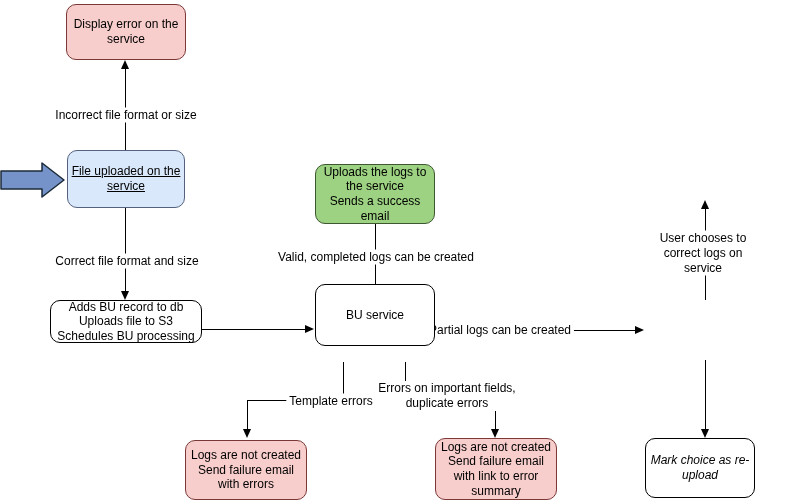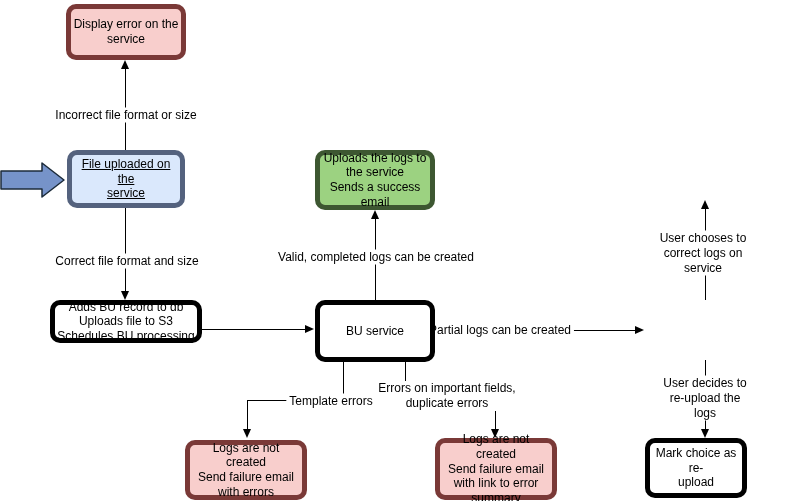--- a/index.html
+++ b/index.html
@@ -1,21 +1,21 @@
 <!DOCTYPE html>
 <html style="--red-fill: #F8CECC; --red-stroke: #7A3937; --blue-fill: #DAE8FC; --blue-stroke: #54627E; --green-fill: #9CD281; --green-stroke: #3D5731; --yellow-fill: #FFEBB8; --yellow-stroke: #6E5B27; --white-fill: #FFFFFF; --white-stroke: #000000; --arrow-fill: #7693C9; --arrow-stroke: #1C2B3A; --line: #000000;"><head>
 <meta charset="utf-8">
 <style>
   html,body{margin:0;padding:0;background:#fff;}
   #canvas{
     position:relative;width:801px;height:501px;background:#fff;overflow:hidden;
     font-family:"Liberation Sans","DejaVu Sans",sans-serif;color:#000;
   }
   .node{
-    position:absolute;box-sizing:border-box;border:5px solid #15803d;border-radius:10px;
+    position:absolute;box-sizing:border-box;border:1px solid #15803d;border-radius:10px;
     display:flex;align-items:center;justify-content:center;text-align:center;
     font-size:12px;line-height:1.22;white-space:pre-line;padding:2px;
   }
   .node.white{background:var(--white-fill);border-color:var(--white-stroke);}
   .node.red{background:var(--red-fill);border-color:var(--red-stroke);}
   .node.blue{background:var(--blue-fill);border-color:var(--blue-stroke);}
   .node.green{background:var(--green-fill);border-color:var(--green-stroke);}
   .node.yellow{background:var(--yellow-fill);border-color:var(--yellow-stroke);}
   .hline{position:absolute;height:1px;background:var(--line);}
   .vline{position:absolute;width:1px;background:var(--line);}
@@ -66,39 +66,38 @@
   <div class="arr down" style="left:491px;top:429px;"></div>
 
   <div class="elabel" style="left:126px;top:115px;">Incorrect file format or size</div>
   <div class="elabel" style="left:127px;top:261px;">Correct file format and size</div>
   <div class="elabel" style="left:376px;top:257px;">Valid, completed logs can be created</div>
   <div class="elabel" style="left:500px;top:330px;">Partial logs can be created</div>
   <div class="elabel" style="left:331px;top:401px;">Template errors</div>
   <div class="elabel" style="left:447px;top:396px;">Errors on important fields,
 duplicate errors</div>
   <div class="elabel" style="left:703px;top:253px;">User chooses to correct logs on service</div>
-  <div class="elabel" style="left:705px;top:398px;">User decides to re-upload the logs</div>
 
   <svg class="block-arrow" viewBox="0 0 66 38">
     <polygon points="1,10 42,10 42,2 64,19 42,36 42,28 1,28" fill="var(--arrow-fill)" stroke="var(--arrow-stroke)" stroke-width="1.5" stroke-linejoin="round"></polygon>
   </svg>
 
   <div class="node red" style="left:66px;top:4px;width:120px;height:56px;">Display error on the
 service</div>
   <div class="node blue" style="left:67px;top:150px;width:118px;height:58px;text-decoration:underline;">File uploaded on the
 service</div>
   <div class="node white" style="left:50px;top:300px;width:152px;height:43px;">Adds BU record to db
 Uploads file to S3
 Schedules BU processing</div>
-  <div class="node green" style="left:315px;top:150px;width:120px;height:60px;">Uploads the logs to
+  <div class="node green" style="left:315px;top:164px;width:120px;height:60px;">Uploads the logs to
 the service
 Sends a success
 email</div>
-  <div class="node white" style="left:315px;top:300px;width:120px;height:62px;">BU service</div>
-  <div class="node white" style="left:645px;top:438px;width:102px;height:60px;">Mark choice as re-
+  <div class="node white" style="left:315px;top:284px;width:120px;height:62px;">BU service</div>
+  <div class="node white" style="left:645px;top:438px;width:110px;height:60px;font-style:italic;">Mark choice as re-
 upload</div>
   <div class="node red" style="left:185px;top:440px;width:122px;height:60px;">Logs are not created
 Send failure email
 with errors</div>
   <div class="node red" style="left:435px;top:438px;width:122px;height:62px;">Logs are not created
 Send failure email
 with link to error
 summary</div>
 
 </div>

